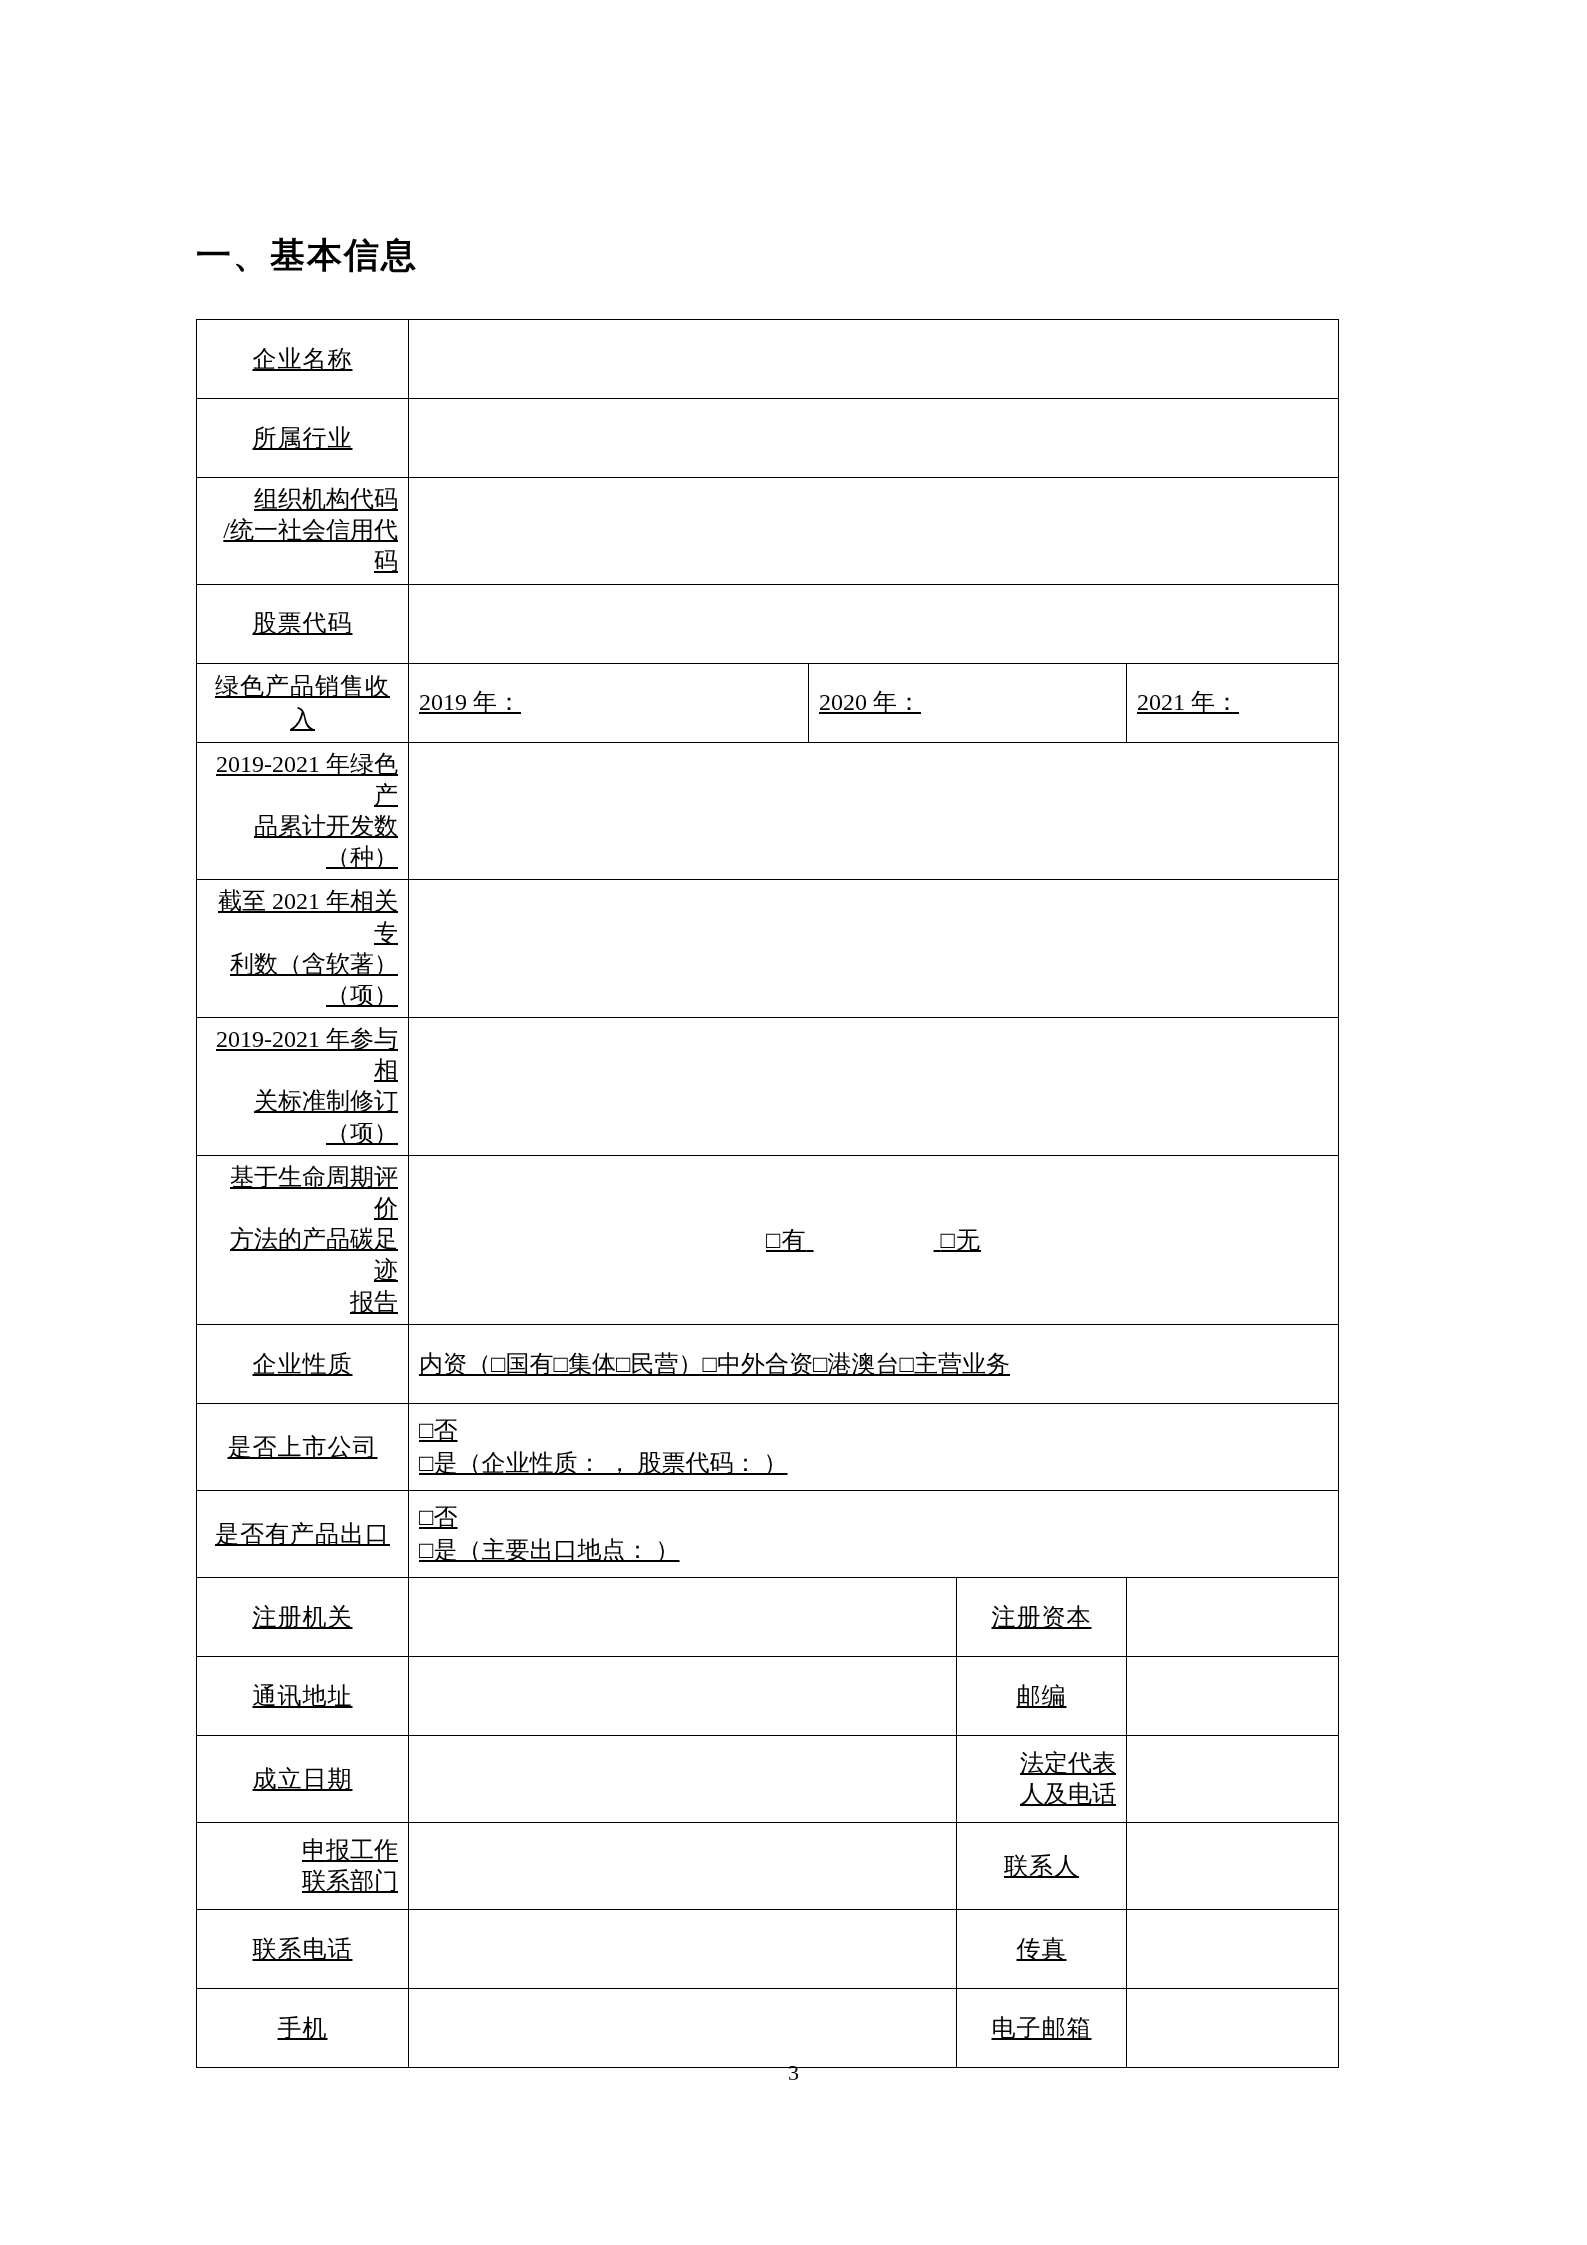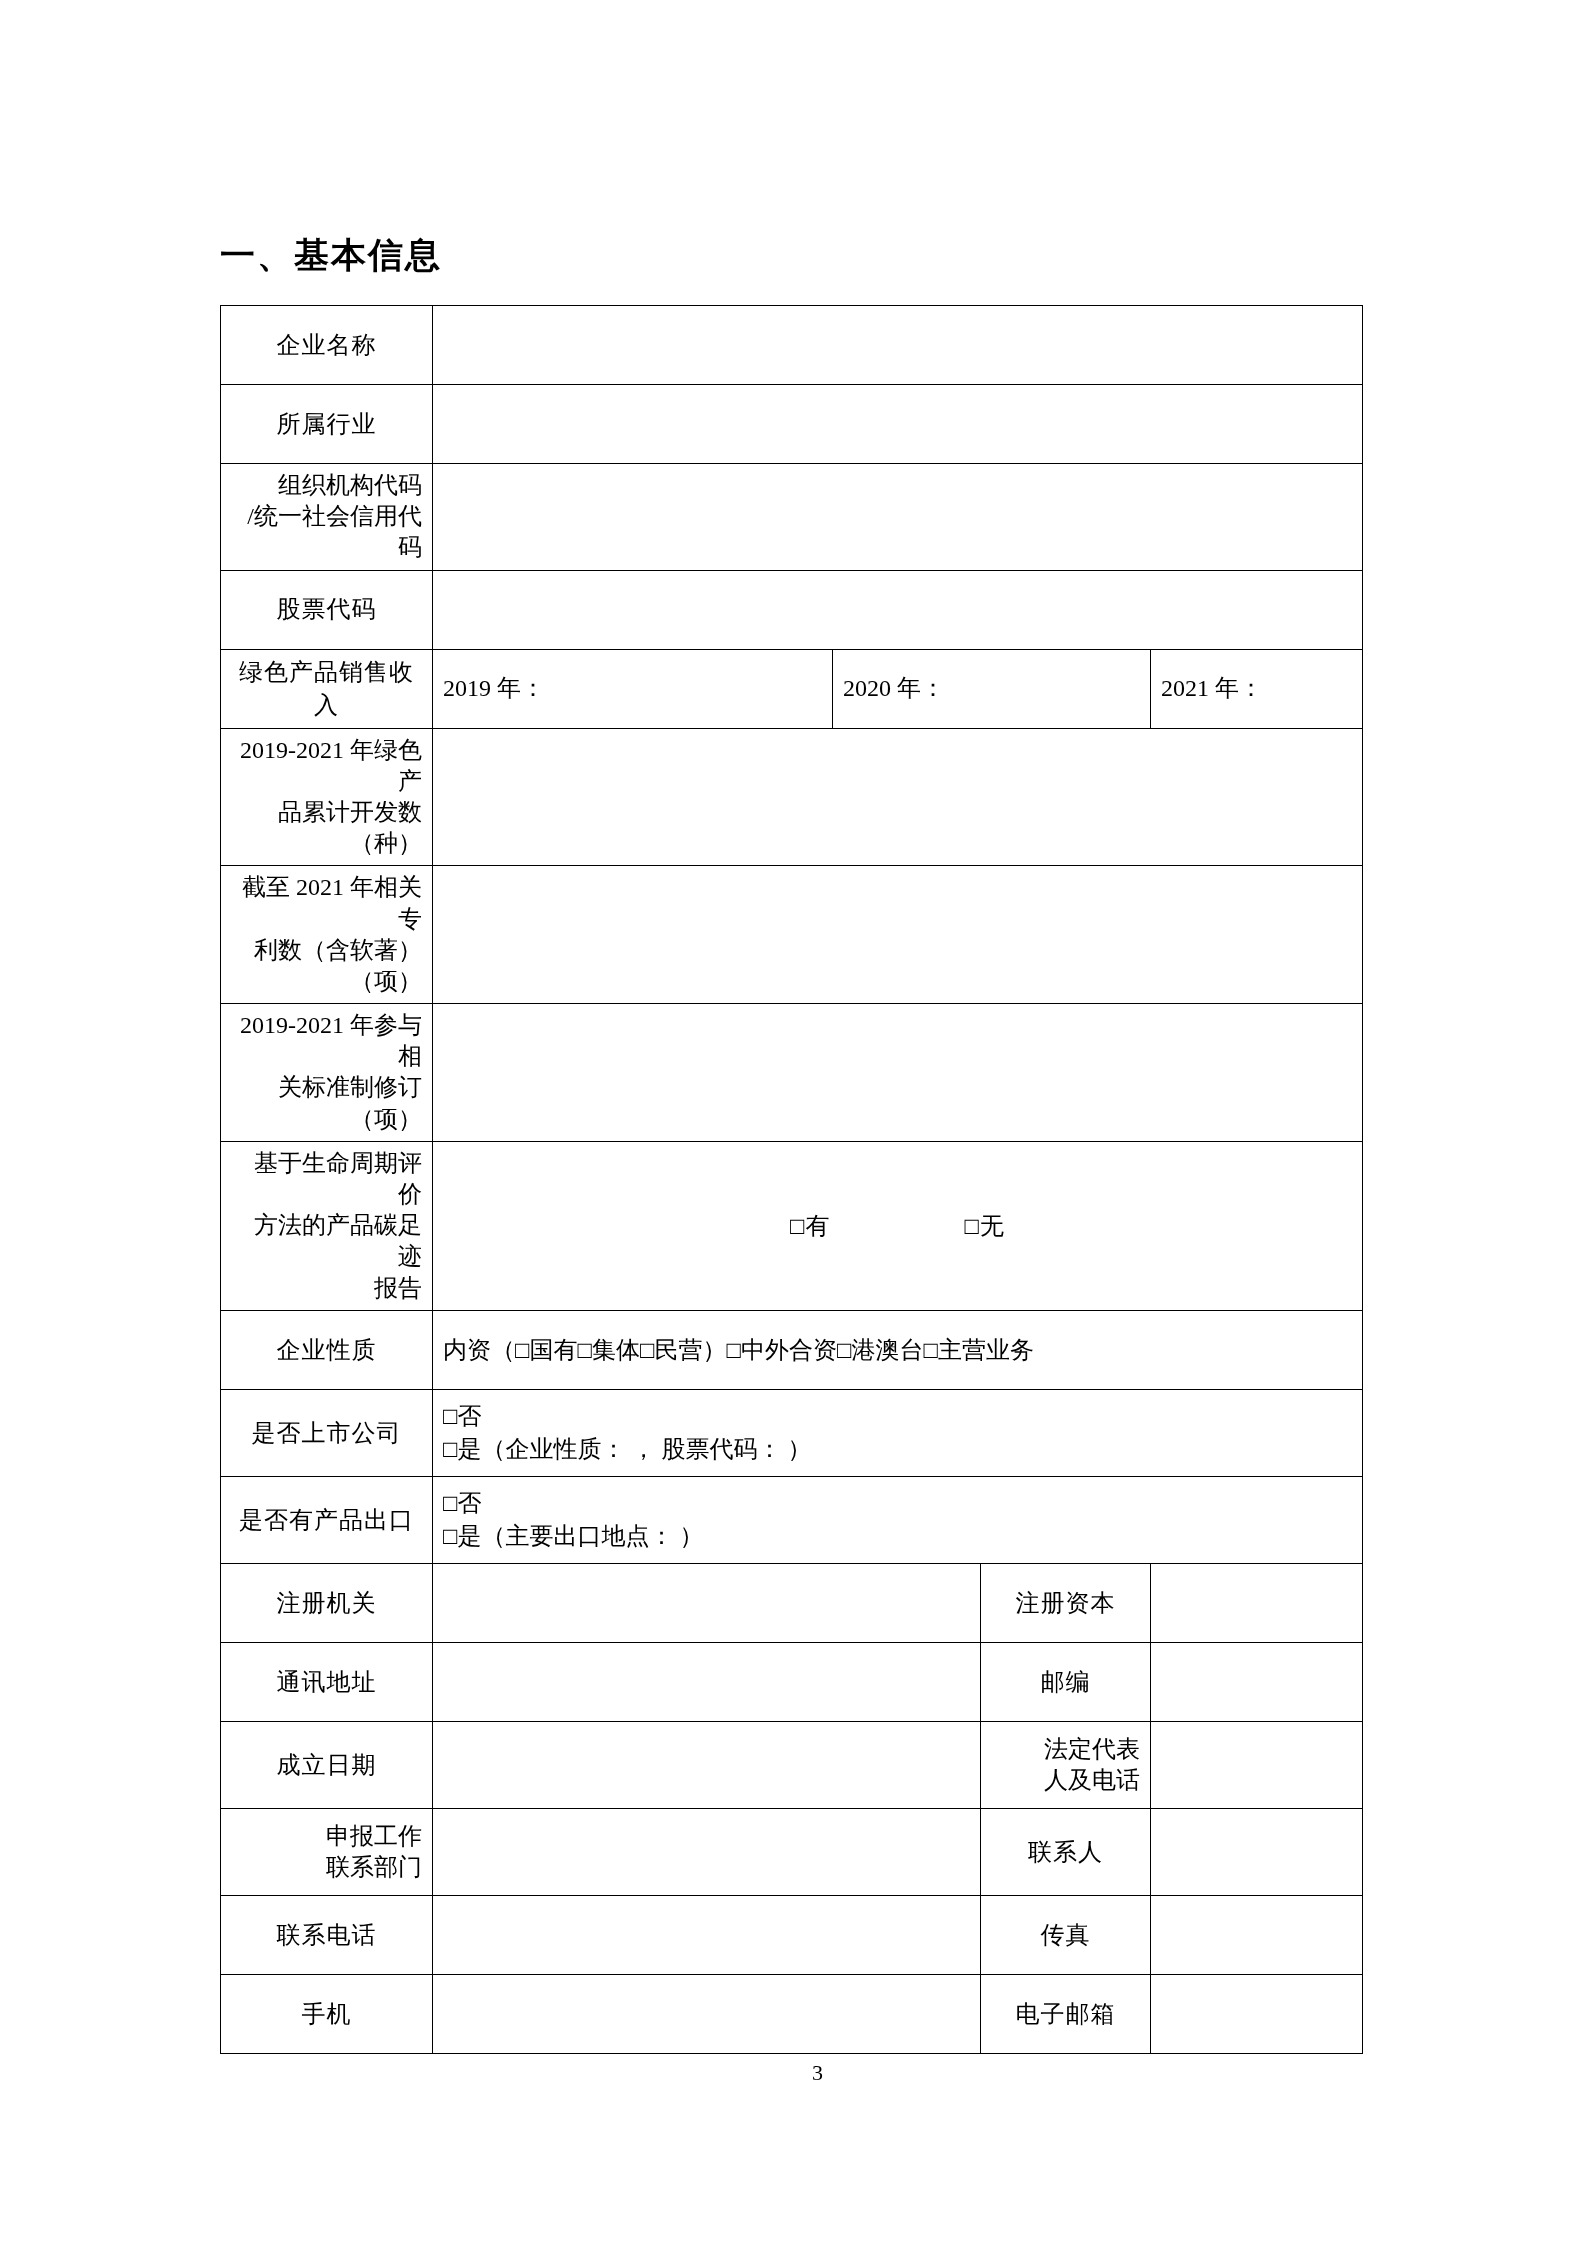--- a/index.html
+++ b/index.html
@@ -14,39 +14,39 @@
     color: #000000;
     position: relative;
   }
   .page {
     position: absolute;
     left: 0; top: 0;
     width: 1269px;
     height: 2245px;
     box-sizing: border-box;
     padding: 0;
-    margin-left: 24px;
   }
   .section-title {
     position: absolute;
     left: 196px;
     top: 232px;
     font-family: "Liberation Sans", sans-serif;
     font-size: 35px;
     font-weight: 700;
     letter-spacing: 2px;
     color: #000;
   }
   table.form {
     position: absolute;
     left: 196px;
-    top: 305px;
+    top: 319px;
     width: 1142px;
     border-collapse: collapse;
     table-layout: fixed;
+    text-decoration: underline;
   }
   table.form td {
     border: 1px solid #000000;
     font-size: 24px;
     line-height: 1.35;
     padding: 6px 10px;
     vertical-align: middle;
     font-family: "Liberation Serif", serif;
   }
   .lbl {

